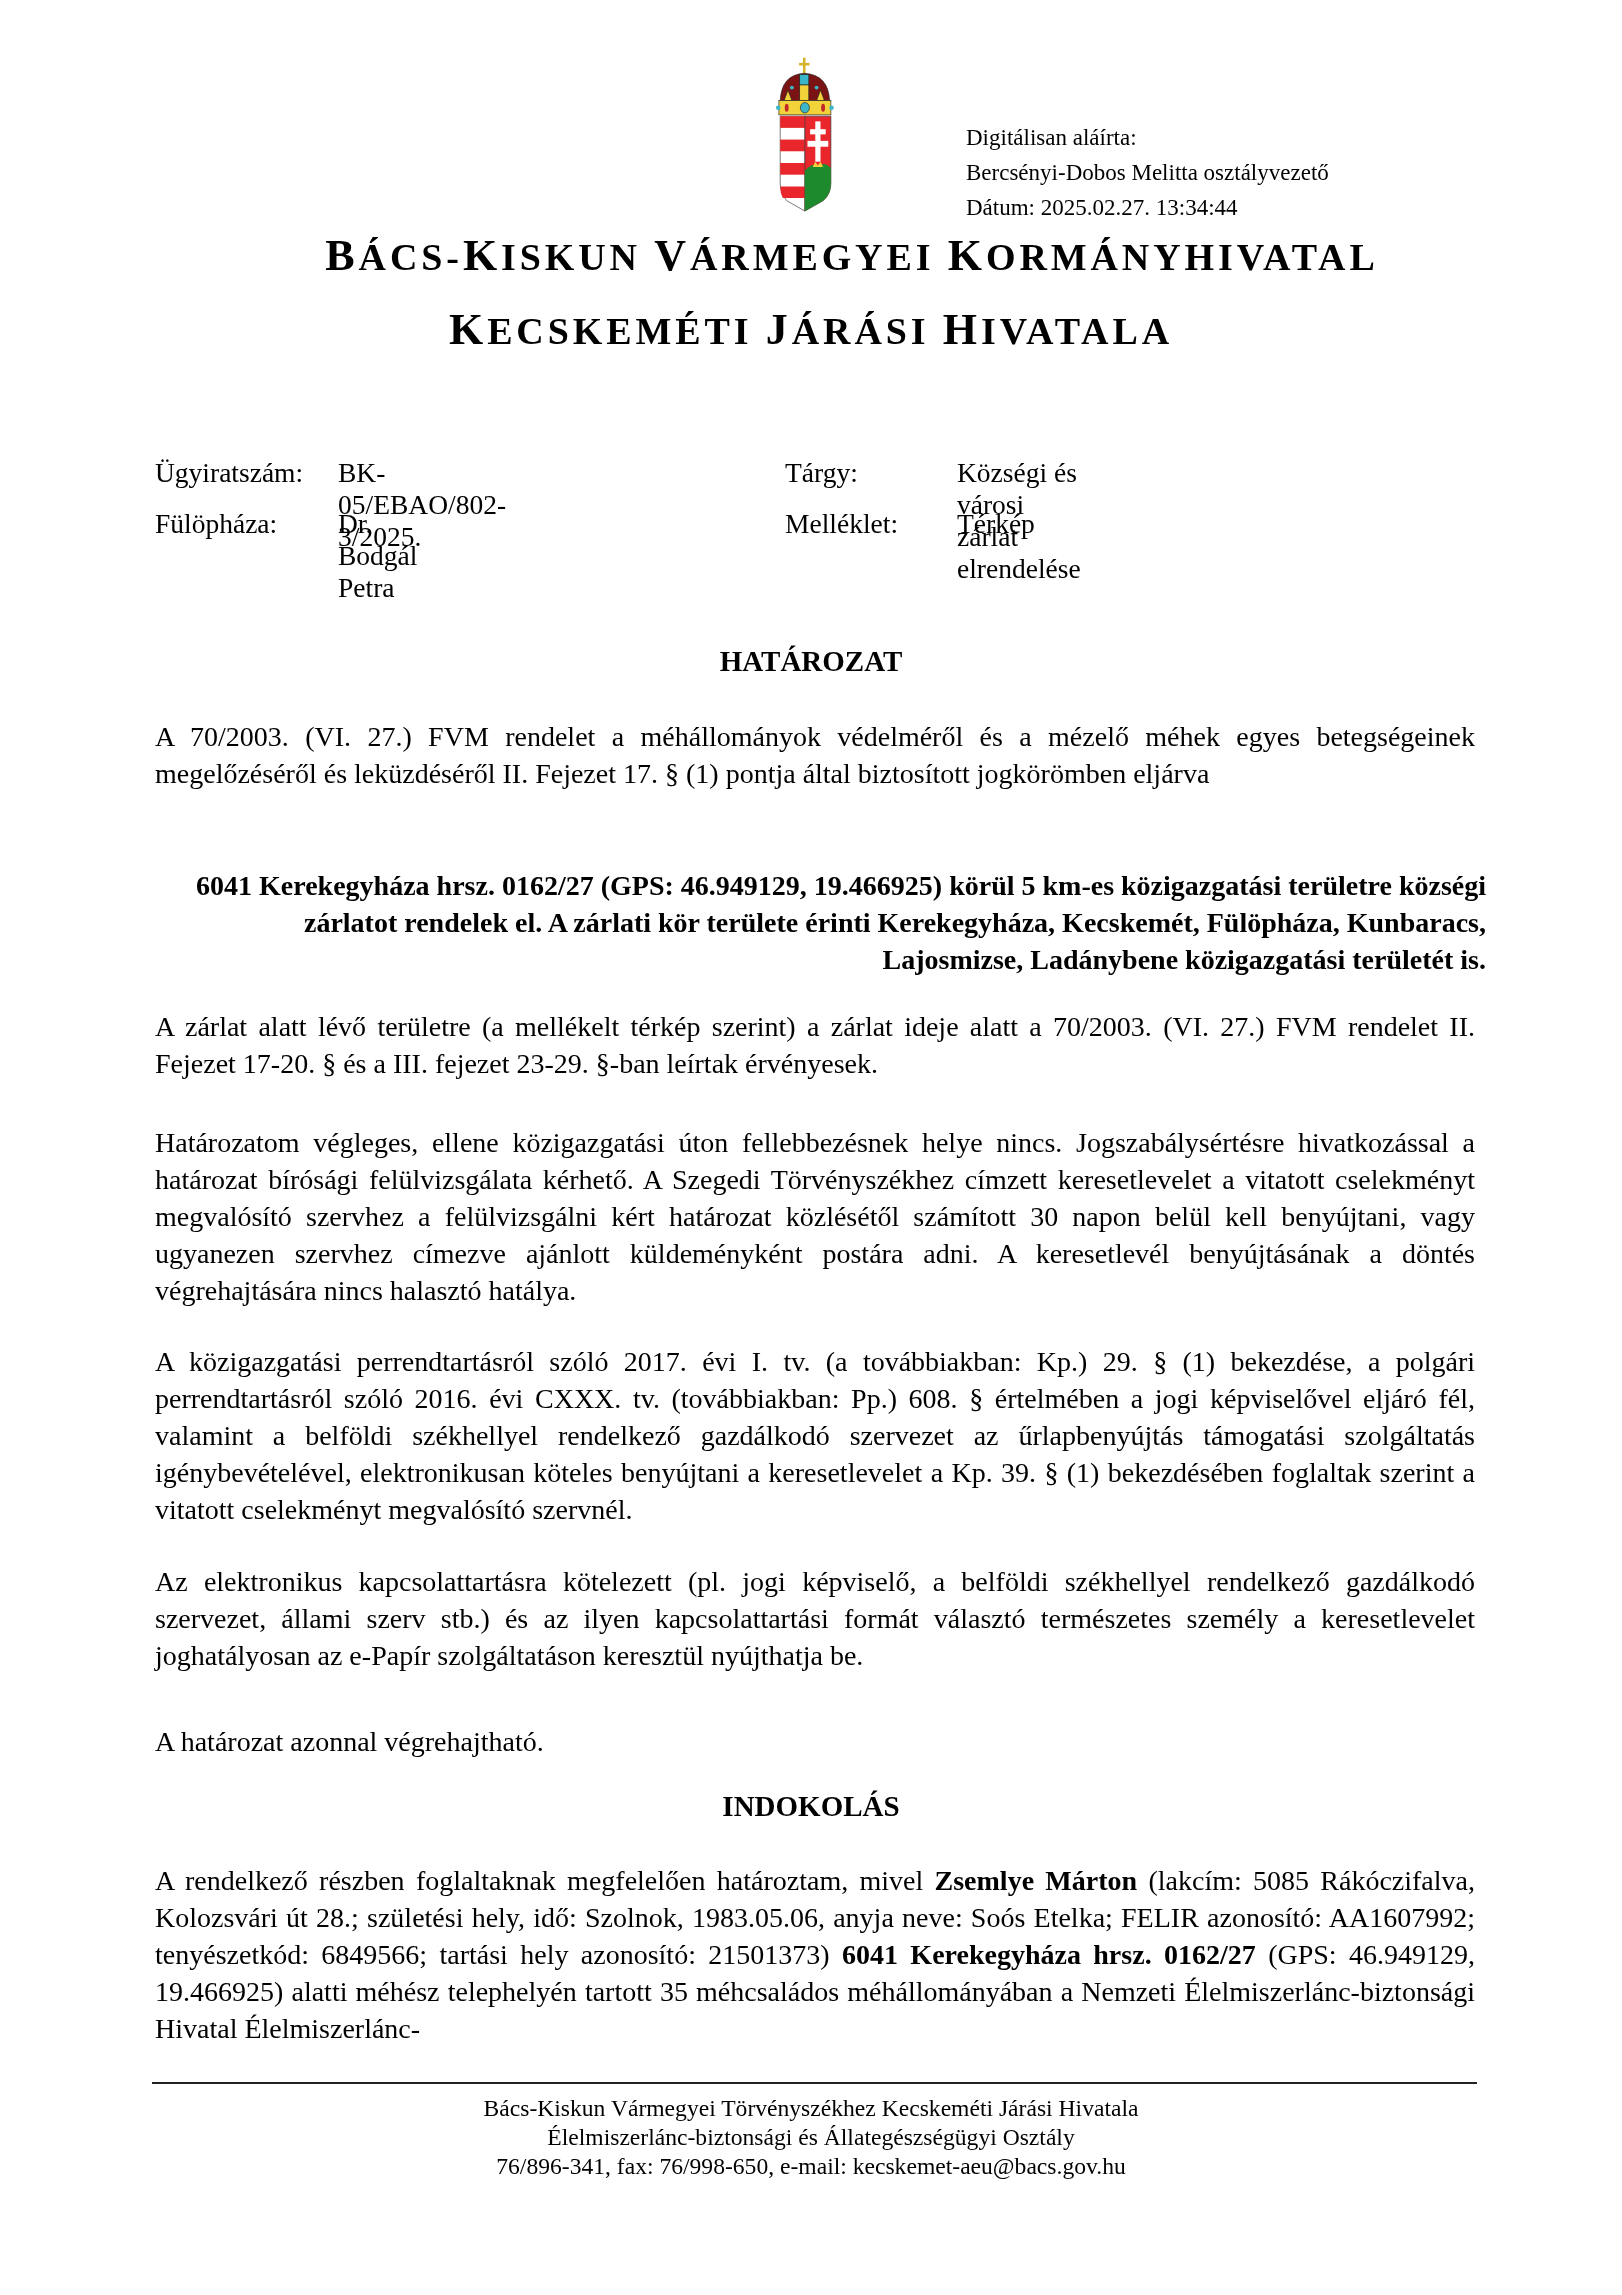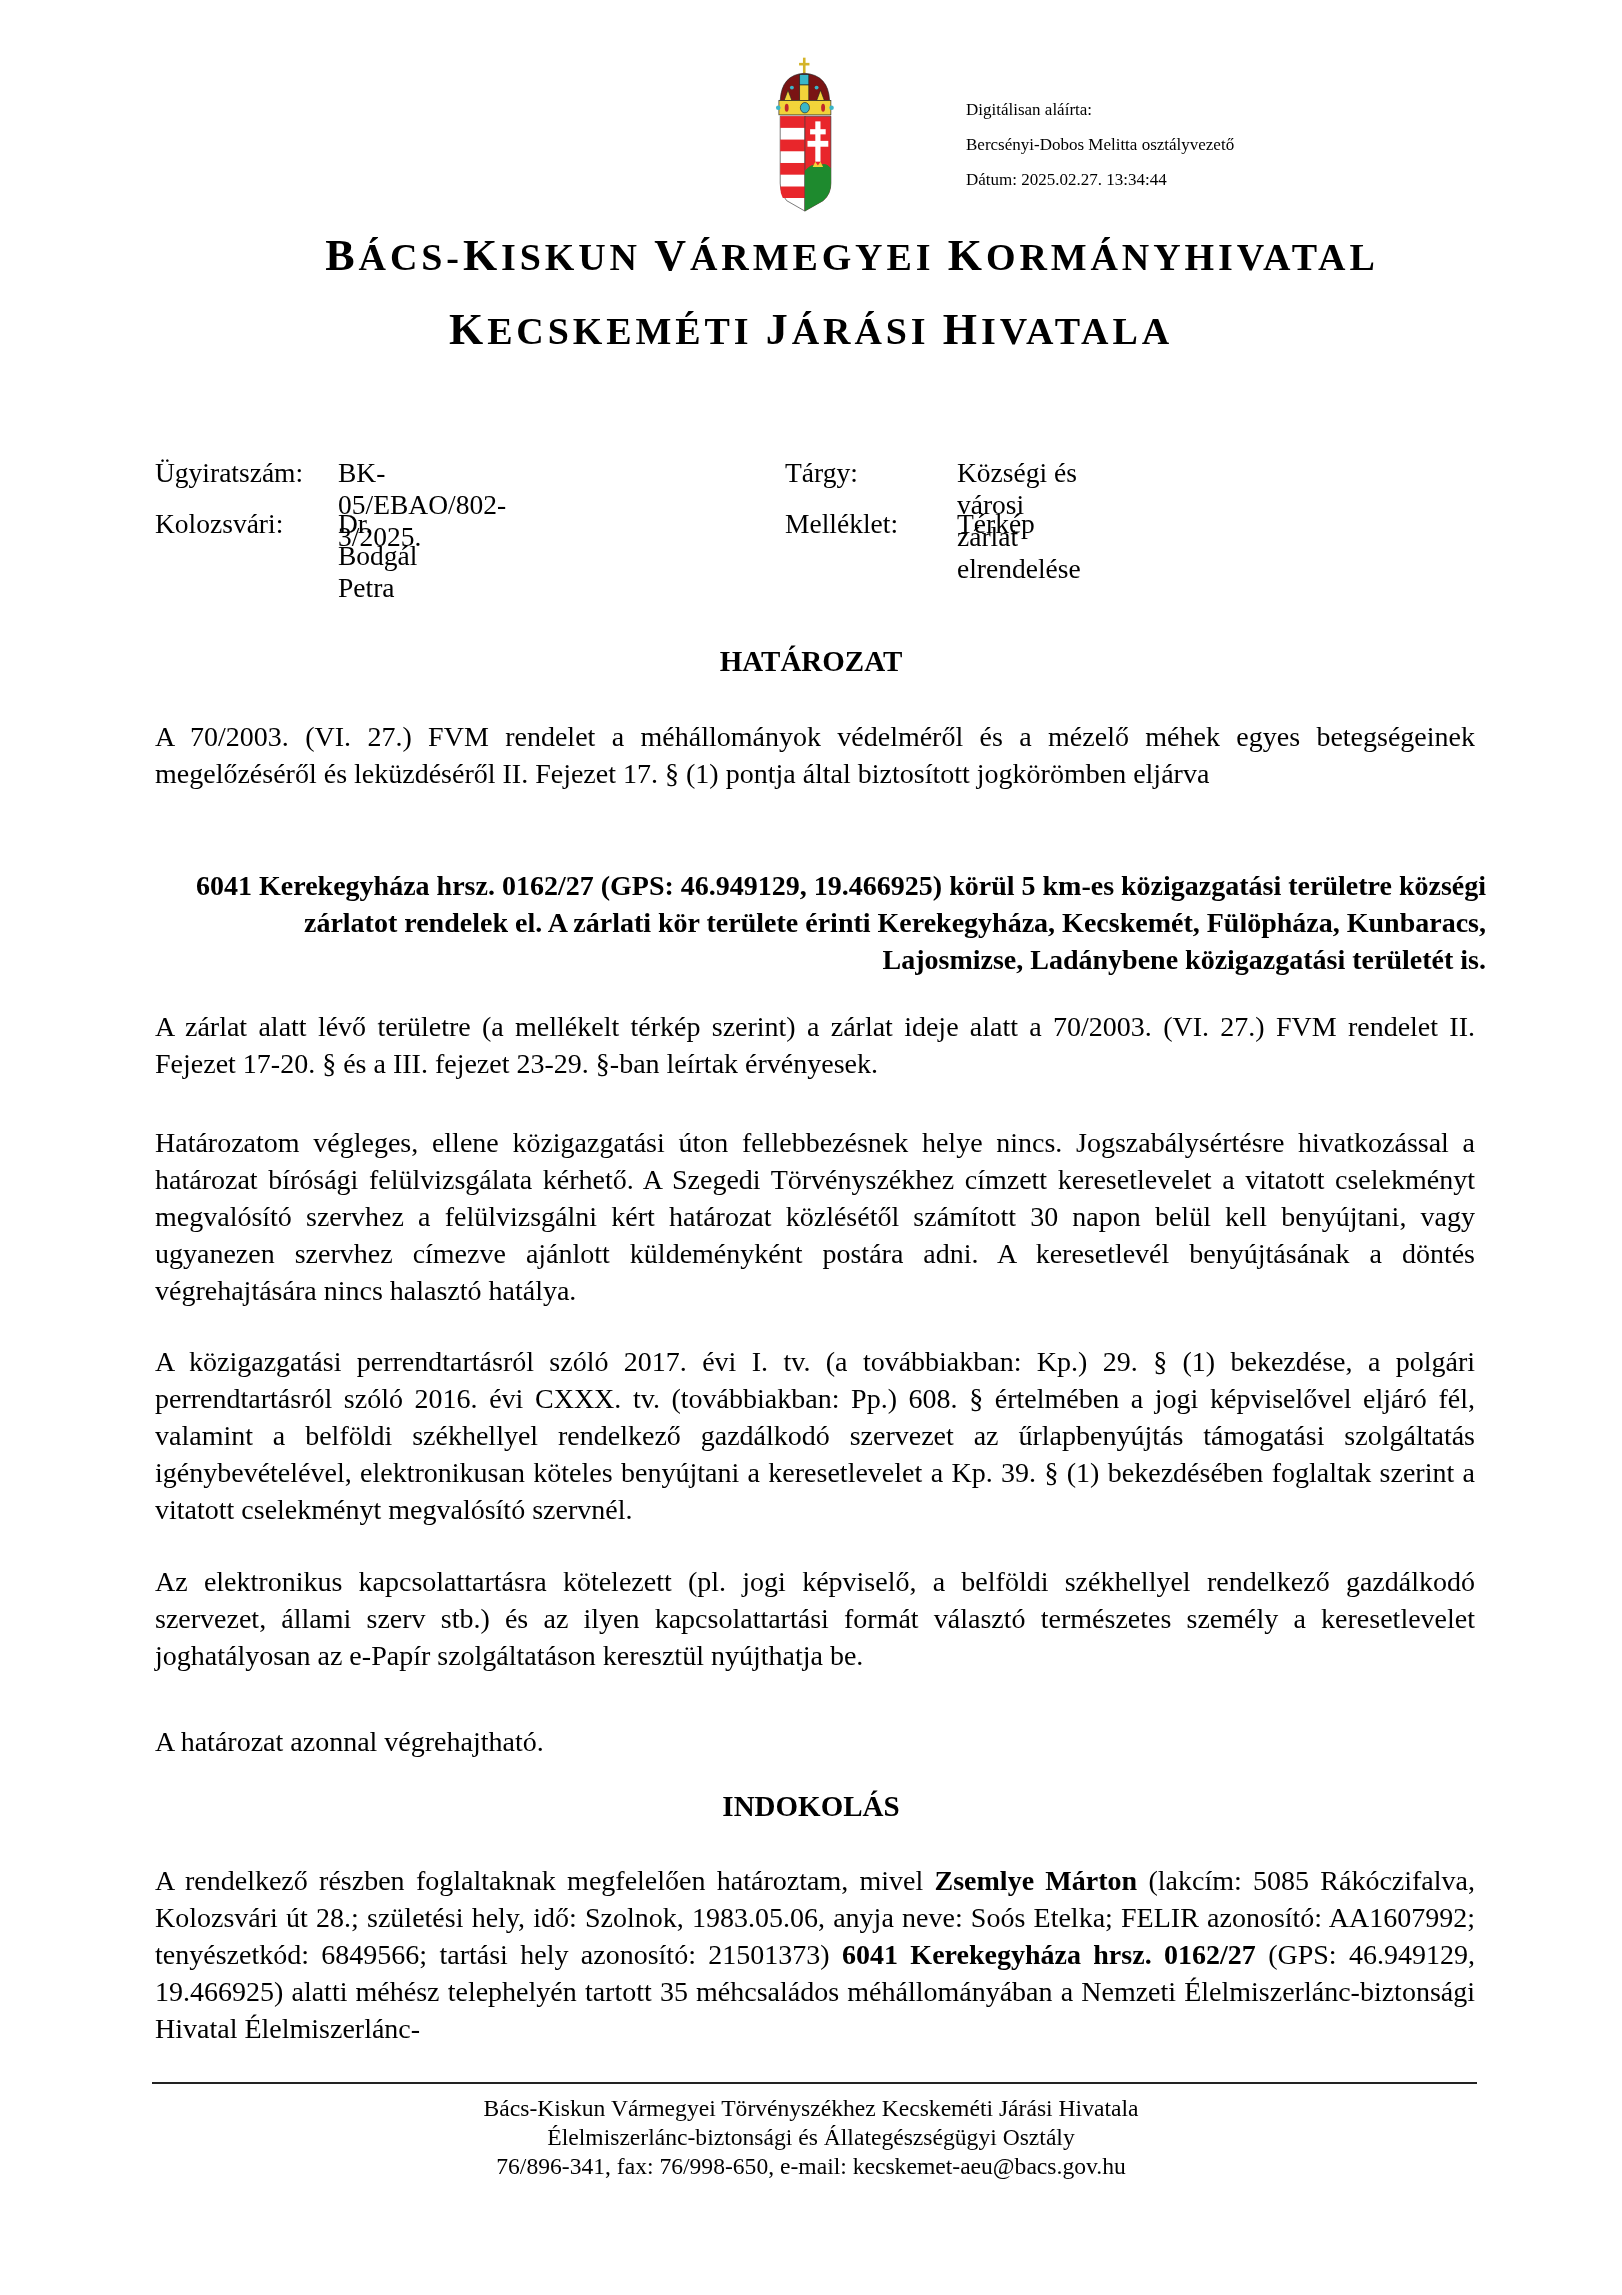--- a/index.html
+++ b/index.html
@@ -1,21 +1,21 @@
 <!DOCTYPE html>
 <html style="font-size:10.5px"><head>
 <meta charset="utf-8">
 <style>
   html, body { margin: 0; padding: 0; background: #ffffff; }
   body { width: 1622px; height: 2295px; position: relative; overflow: hidden; color: #000; }
   .serif { font-family: "Liberation Serif", "DejaVu Serif", serif; }
 
   #coat { position: absolute; left: 775px; top: 56px; width: 65px; height: 160px; }
 
-  #sig { position: absolute; left: 966px; top: 92px; font-size: 17px; line-height: 35px; }
+  #sig { position: absolute; left: 966px; top: 120px; font-size: 23px; line-height: 35px; }
 
   .heading-big { position: absolute; left: 0; width: 1622px; text-align: center;
     font-family: "Liberation Serif", serif; font-weight: bold; letter-spacing: 3.9px; }
   #h1 { top: 230px; font-size: 38px; margin-left: 41px; }
   #h2 { top: 304px; font-size: 38px; }
   .heading-big .cap { font-size: 44px; }
 
   .meta { position: absolute; font-family: "Liberation Serif", serif; font-size: 27.5px; }
   .meta-label { position: absolute; }
   .meta-val { position: absolute; }
@@ -79,21 +79,21 @@
   <div>Bercsényi-Dobos Melitta osztályvezető</div>
   <div>Dátum: 2025.02.27. 13:34:44</div>
 </div>
 
 <div id="h1" class="heading-big"><span class="cap">B</span><span>ÁCS-</span><span class="cap">K</span><span>ISKUN </span><span class="cap">V</span><span>ÁRMEGYEI </span><span class="cap">K</span><span>ORMÁNYHIVATAL</span></div>
 <div id="h2" class="heading-big"><span class="cap">K</span><span>ECSKEMÉTI </span><span class="cap">J</span><span>ÁRÁSI </span><span class="cap">H</span><span>IVATALA</span></div>
 
 <div class="meta" style="left:0;top:0;">
   <span class="meta-label" style="left:155px;top:457px;">Ügyiratszám:</span>
   <span class="meta-val" style="left:338px;top:457px;">BK-05/EBAO/802-3/2025.</span>
-  <span class="meta-label" style="left:155px;top:508px;">Kolozsvári:</span>
+  <span class="meta-label" style="left:155px;top:508px;">Fülöpháza:</span>
   <span class="meta-val" style="left:338px;top:508px;">Dr. Bodgál Petra</span>
   <span class="meta-label" style="left:785px;top:457px;">Tárgy:</span>
   <span class="meta-val" style="left:957px;top:457px;">Községi és városi zárlat elrendelése</span>
   <span class="meta-label" style="left:785px;top:508px;">Melléklet:</span>
   <span class="meta-val" style="left:957px;top:508px;">Térkép</span>
 </div>
 
 <div class="sec-title" style="top:645px;">HATÁROZAT</div>
 
 <div class="para" style="top:718px;">A 70/2003. (VI. 27.) FVM rendelet a méhállományok védelméről és a mézelő méhek egyes betegségeinek megelőzéséről és leküzdéséről II. Fejezet 17. § (1) pontja által biztosított jogkörömben eljárva</div>

